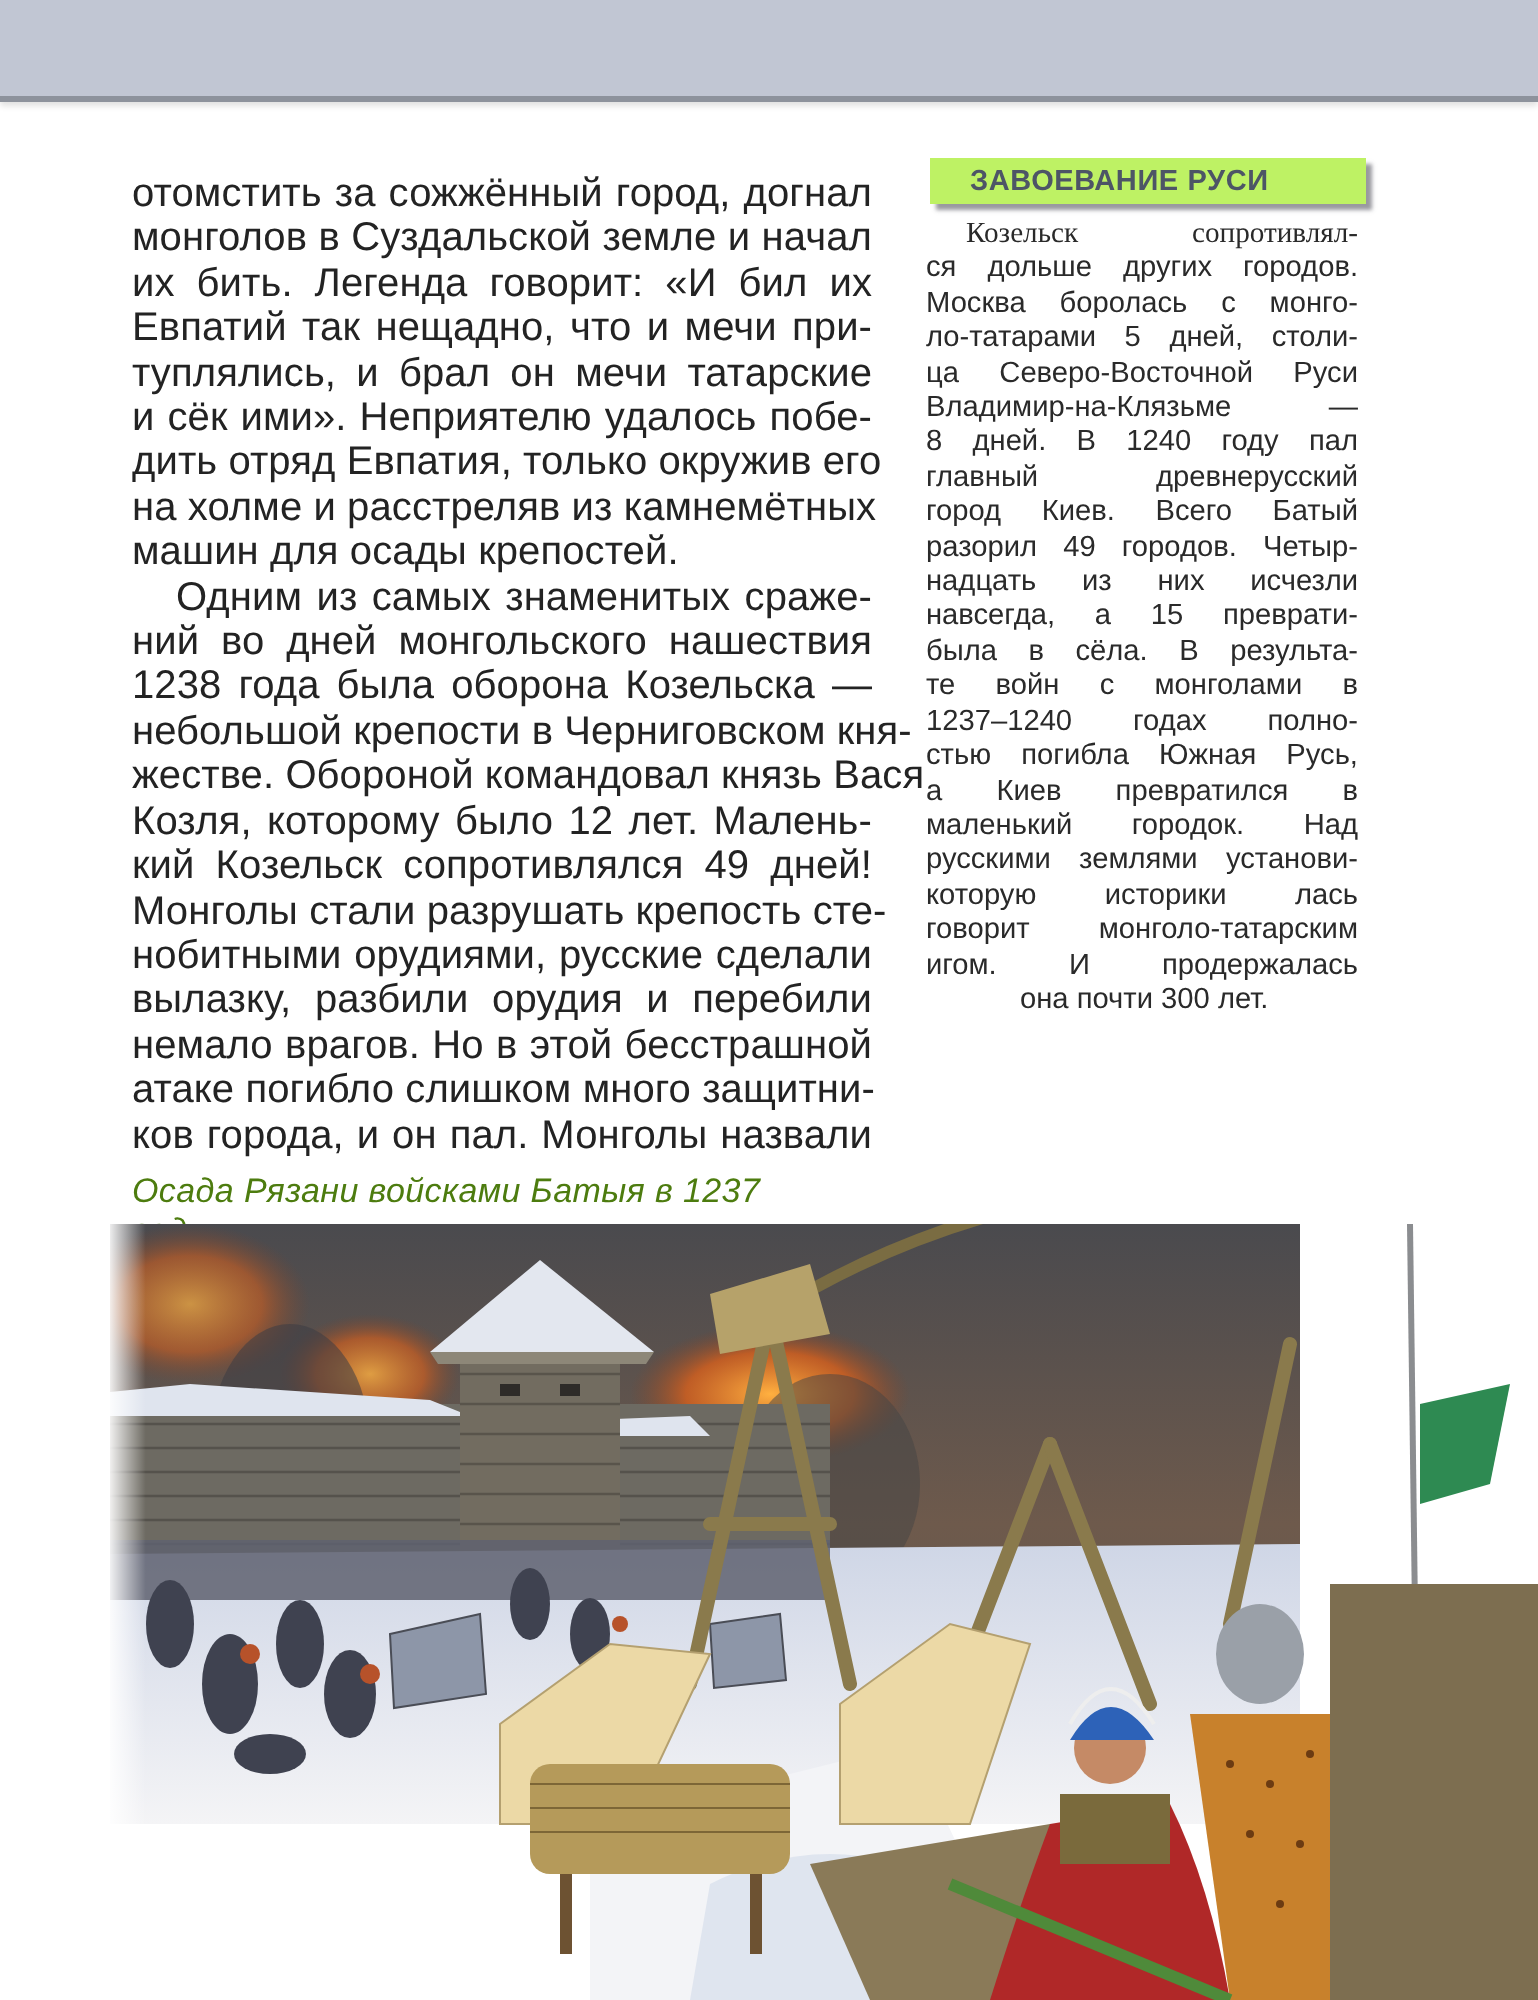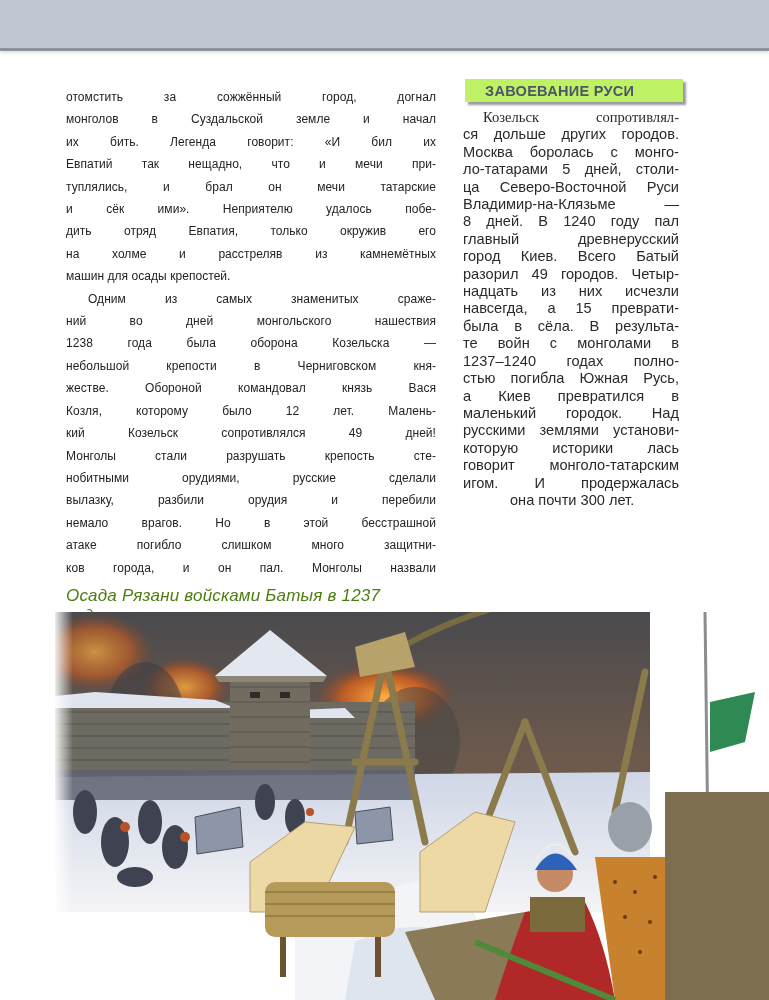--- a/index.html
+++ b/index.html
@@ -10,21 +10,21 @@
       color: #1f1f1f;
     }
     .top-band {
       position: absolute; left: 0; top: 0; width: 769px; height: 48px;
       background: #c1c6d3;
       border-bottom: 3px solid #8d929c;
       box-shadow: 0 2px 3px rgba(0,0,0,0.12);
     }
     .main-text {
       position: absolute; left: 66px; top: 86px; width: 370px;
-      font-size: 12px; line-height: 22.4px; text-align: justify;
+      font-size: 20px; line-height: 22.4px; text-align: justify;
       letter-spacing: 0.05px; color: #232323;
     }
     .main-text p { margin: 0; }
     .main-text .line { display: block; text-align: justify; text-align-last: justify; white-space: nowrap; }
     .main-text .line.last { text-align-last: left; }
 
     .caption {
       position: absolute; left: 66px; top: 586px; width: 320px;
       font-style: italic; font-size: 17px; color: #4d7c0f; letter-spacing: 0.2px;
     }

